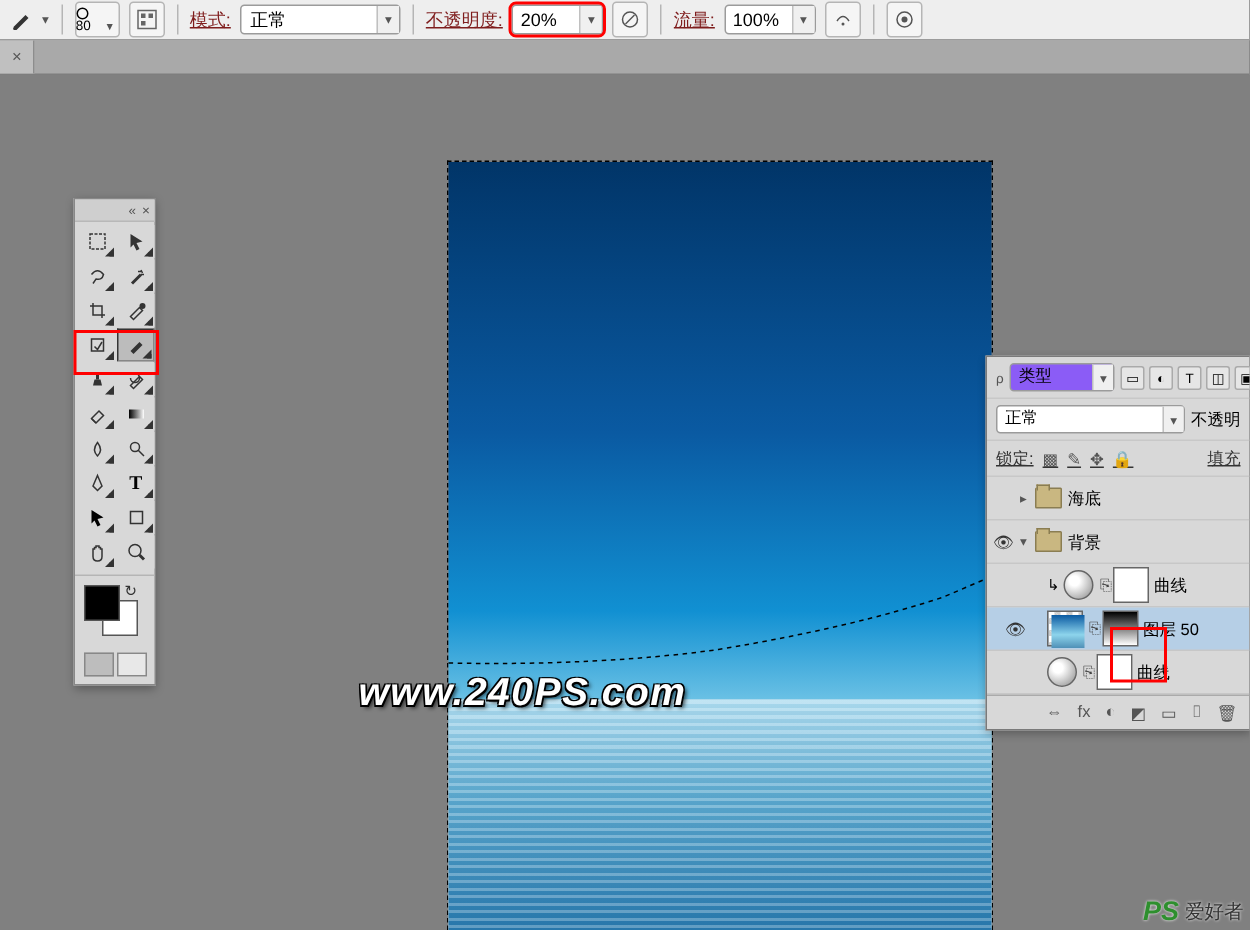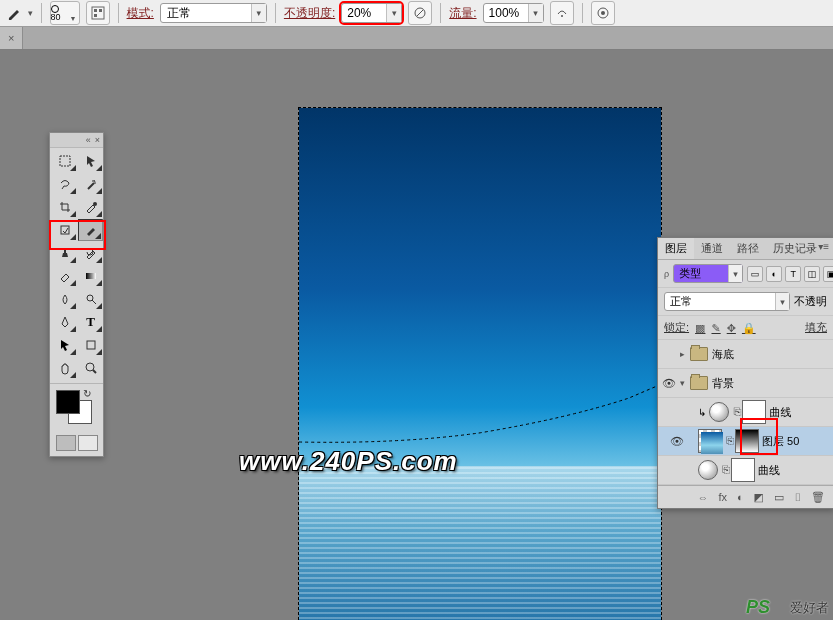--- a/index.html
+++ b/index.html
@@ -93,21 +93,21 @@
     linear-gradient(45deg,#ccc 25%,#fff 25%,#fff 75%,#ccc 75%);
     background-size:8px 8px; background-position:0 0,4px 4px; }
   .adjdot { width:18px; height:18px; border-radius:50%; border:1px solid #666; background:radial-gradient(circle at 35% 35%, #fff 20%, #888 100%); margin-right:3px; }
   .link { width:10px; text-align:center; color:#444; font-size:10px; }
   .lrow .nm { white-space:nowrap; }
   .group-icon { width:16px; height:12px; background:#c9b781; border:1px solid #8a7d52; border-radius:1px; margin-right:4px; position:relative; }
   .group-icon:before { content:""; position:absolute; left:0; top:-3px; width:7px; height:3px; background:#c9b781; border:1px solid #8a7d52; border-bottom:none; }
   .lp-foot { height:22px; border-top:1px solid #aaa; display:flex; align-items:center; justify-content:flex-end; gap:10px; padding:0 8px; color:#555; font-size:11px; }
 
   
-  .ps-badge { position:absolute; right:4px; bottom:4px; display:flex; align-items:center; gap:20px; font-style:italic; color:#2e8f2e; font-weight:bold; font-size:18px; text-shadow:0 0 2px #fff;margin-left:48px; }
+  .ps-badge { position:absolute; right:4px; bottom:4px; display:flex; align-items:center; gap:4px; font-style:italic; color:#2e8f2e; font-weight:bold; font-size:18px; text-shadow:0 0 2px #fff;margin-left:48px; }
   .ps-badge .sub { font-size:13px; color:#333; font-style:normal; font-weight:normal; }
 
   .hilite-box { position:absolute; border:2px solid #ff0000; pointer-events:none; }
 </style>
 </head>
 <body>
 
 <div class="window">
 
   <div class="options-bar">
@@ -335,27 +335,20 @@
       <div class="sea"></div>
       <div class="marquee">
         <svg>
             <path d="M0 34 Q 100 36 180 25 Q 270 10 330 -10 L 400 -40" fill="none" stroke="#000" stroke-width="1" stroke-dasharray="3 3"></path>
           </svg>
       </div>
       <div class="watermark">www.240PS.com</div>
     </div>
 
     <div class="layers-panel">
-      <div class="lp-tabs">
-        <div class="lp-tab on">图层</div>
-        <div class="lp-tab">通道</div>
-        <div class="lp-tab">路径</div>
-        <div class="lp-tab">历史记录</div>
-        <span class="lp-drop">▾≡</span>
-      </div>
       <div class="lp-row">
         <span style="font-size:9px;color:#555">ρ</span>
         <div class="lp-type">
           <div class="val">类型</div>
           <div class="chev2">▾</div>
         </div>
         <div class="lp-icons">
           <div class="i">▭</div>
           <div class="i">◐</div>
           <div class="i">T</div>

